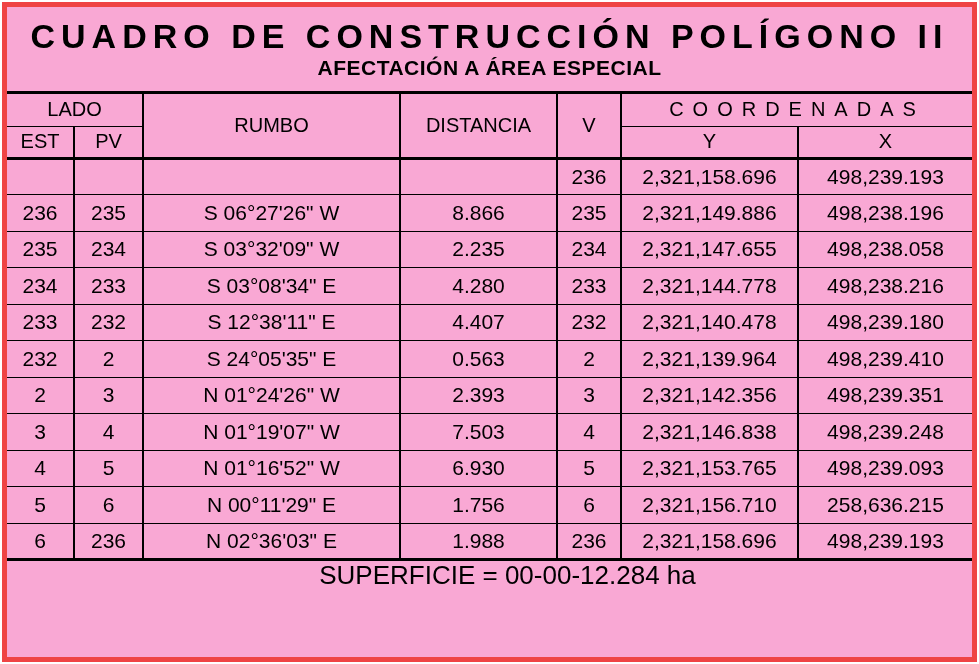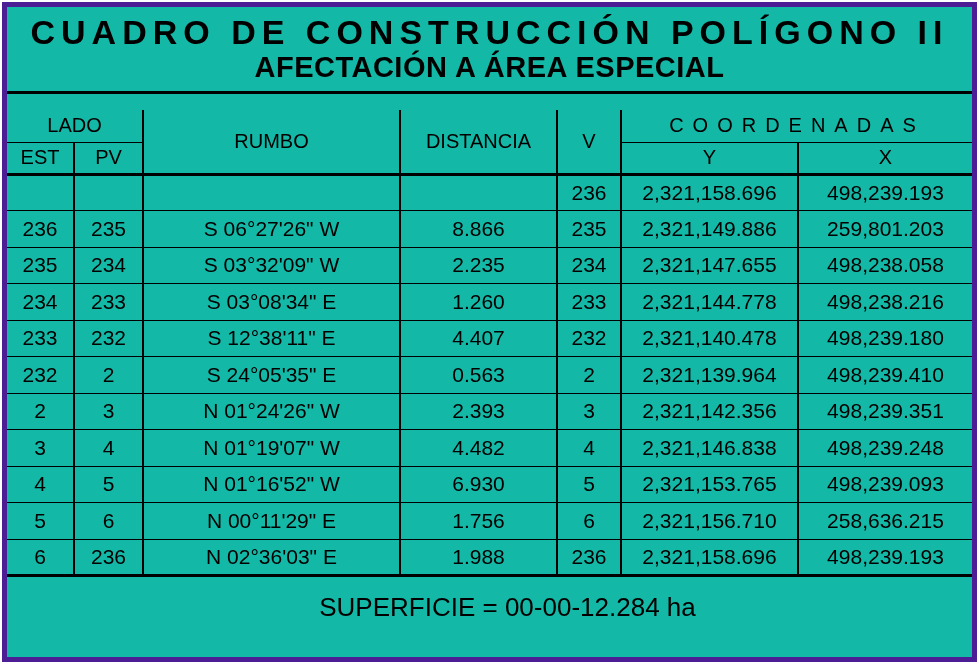--- a/index.html
+++ b/index.html
@@ -13,45 +13,44 @@
     width: 979px;
     height: 664px;
     box-sizing: border-box;
     padding: 2px;
     background: #ffffff;
   }
   .frame {
     width: 100%;
     height: 100%;
     box-sizing: border-box;
-    border: 5px solid #4c1d95;
+    border: 5px solid #ef4444;
     display: flex;
     flex-direction: column;
-    background: #14b8a6;
-    gap: 16px;
+    background: #f9a8d4;
   }
   
   .title-block {
     border-bottom: 3px solid #000000;
     height: 84px;
     display: flex;
     flex-direction: column;
     align-items: center;
     justify-content: center;
     flex: 0 0 auto;
   }
   .title {
     font-size: 34px;
     font-weight: bold;
     letter-spacing: 6px;
     line-height: 1.1;
     white-space: nowrap;
   }
   .subtitle {
-    font-size: 29px;
+    font-size: 21px;
     font-weight: bold;
     letter-spacing: 0.5px;
     line-height: 1.15;
     white-space: nowrap;
   }
   
   table.cuadro {
     border-collapse: collapse;
     table-layout: fixed;
     width: 100%;
@@ -143,36 +142,36 @@
           <td>2,321,158.696</td>
           <td>498,239.193</td>
         </tr>
         <tr>
           <td>236</td>
           <td>235</td>
           <td>S 06°27'26" W</td>
           <td>8.866</td>
           <td>235</td>
           <td>2,321,149.886</td>
-          <td>259,801.203</td>
+          <td>498,238.196</td>
         </tr>
         <tr>
           <td>235</td>
           <td>234</td>
           <td>S 03°32'09" W</td>
           <td>2.235</td>
           <td>234</td>
           <td>2,321,147.655</td>
           <td>498,238.058</td>
         </tr>
         <tr>
           <td>234</td>
           <td>233</td>
           <td>S 03°08'34" E</td>
-          <td>1.260</td>
+          <td>4.280</td>
           <td>233</td>
           <td>2,321,144.778</td>
           <td>498,238.216</td>
         </tr>
         <tr>
           <td>233</td>
           <td>232</td>
           <td>S 12°38'11" E</td>
           <td>4.407</td>
           <td>232</td>
@@ -194,21 +193,21 @@
           <td>N 01°24'26" W</td>
           <td>2.393</td>
           <td>3</td>
           <td>2,321,142.356</td>
           <td>498,239.351</td>
         </tr>
         <tr>
           <td>3</td>
           <td>4</td>
           <td>N 01°19'07" W</td>
-          <td>4.482</td>
+          <td>7.503</td>
           <td>4</td>
           <td>2,321,146.838</td>
           <td>498,239.248</td>
         </tr>
         <tr>
           <td>4</td>
           <td>5</td>
           <td>N 01°16'52" W</td>
           <td>6.930</td>
           <td>5</td>

